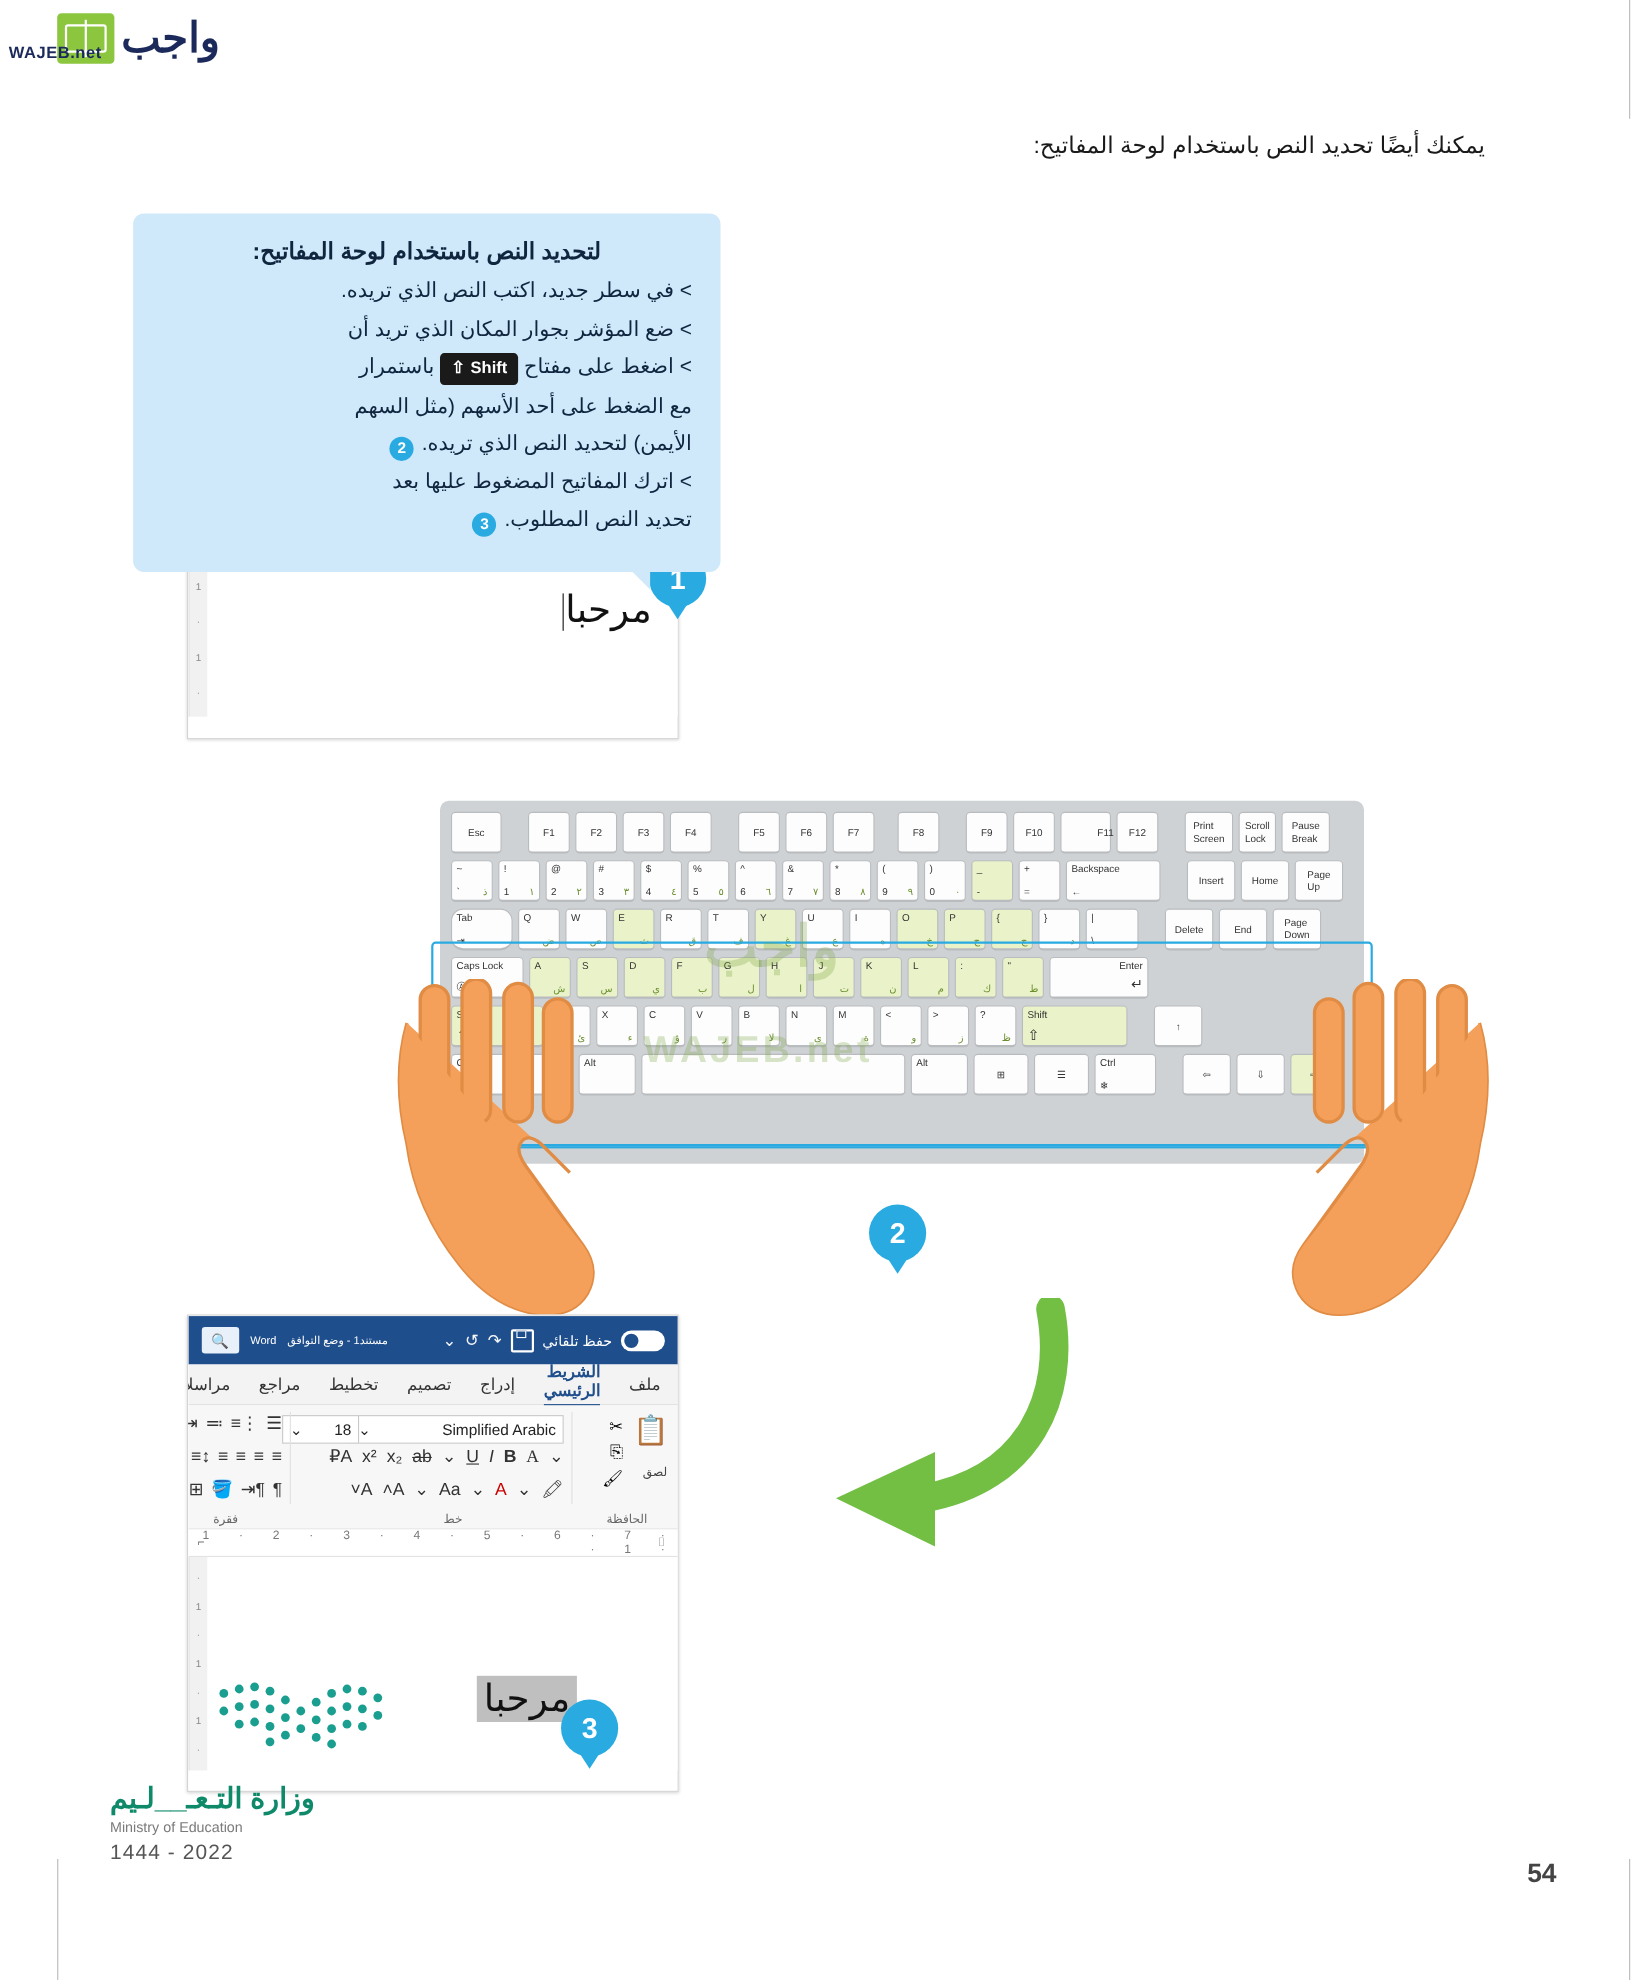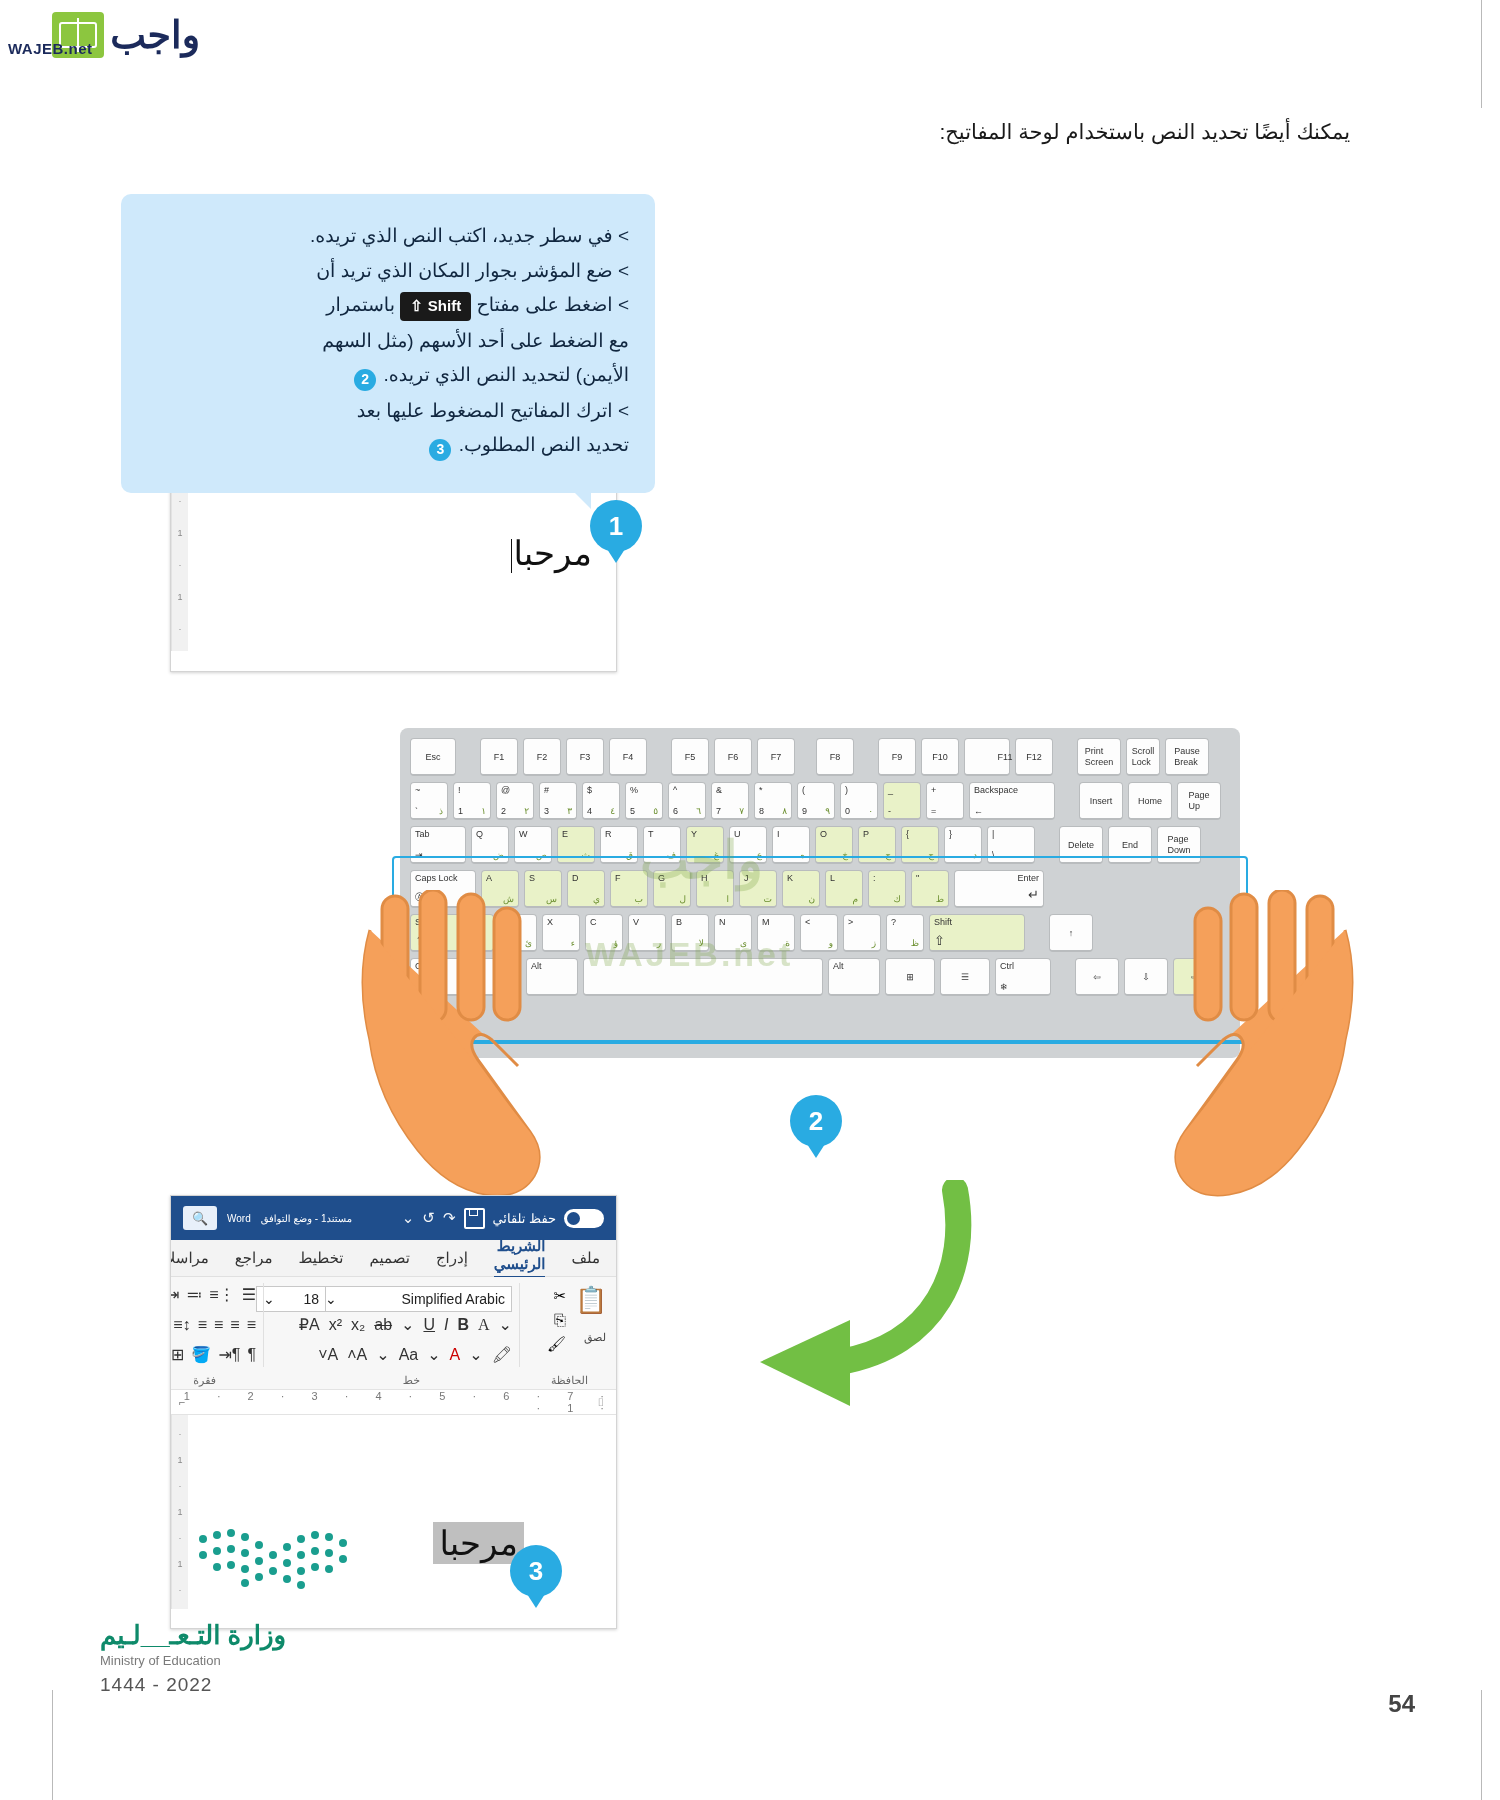--- a/index.html
+++ b/index.html
@@ -226,20 +226,21 @@
       </div>
       <div class="doc-text" style="right:24px;top:118px;">
         <span>مرحبا</span><span class="caret"></span>
       </div>
     </div>
   </div>
 
   <div class="step-pin" style="left:590px;top:500px;">1</div>
 
   <div class="bubble">
+    <h3>لتحديد النص باستخدام لوحة المفاتيح:</h3>
     <p>&gt; في سطر جديد، اكتب النص الذي تريده.</p>
     <p>&gt; ضع المؤشر بجوار المكان الذي تريد أن</p>
     <p>
       <span>&gt; اضغط على مفتاح</span>
       <span class="keycap">
         <span>Shift</span>
         <span>⇧</span>
       </span>
       <span>باستمرار</span>
     </p>
@@ -349,21 +350,21 @@
           <span class="tl">Backspace</span>
           <span class="bl">←</span>
         </div>
       <div class="gap"></div>
       <div class="key c" style="width:44px;">Insert</div>
       <div class="key c" style="width:44px;">Home</div>
       <div class="key c" style="width:44px;line-height:1.2;">Page<br>Up</div>
     </div>
 
     <div class="krow">
-      <div class="key" style="width:56px;">
+      <div class="key" style="width:56px;border-radius:11px;">
           <span class="tl">Tab</span>
           <span class="bl">⇥</span>
         </div>
       <div class="key" style="width:38px;">
           <span class="tl">Q</span>
           <span class="br">ض</span>
         </div>
       <div class="key" style="width:38px;">
           <span class="tl">W</span>
           <span class="br">ص</span>

